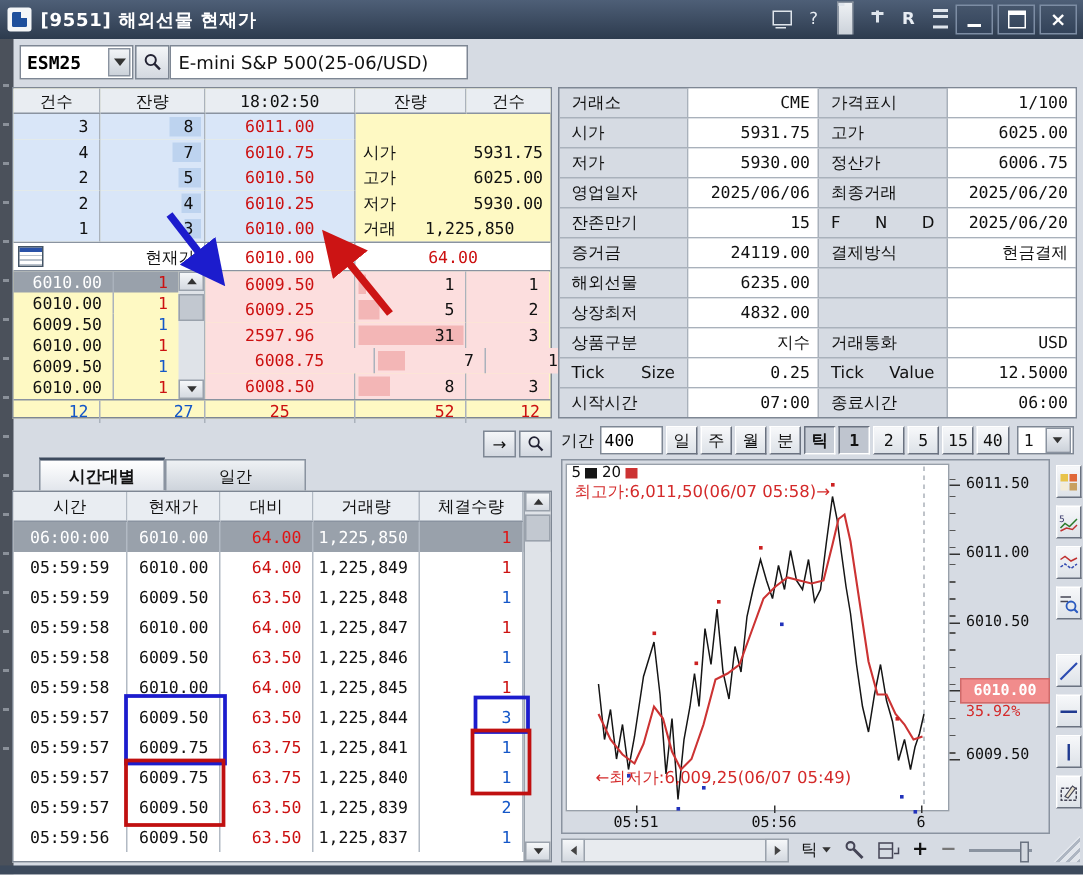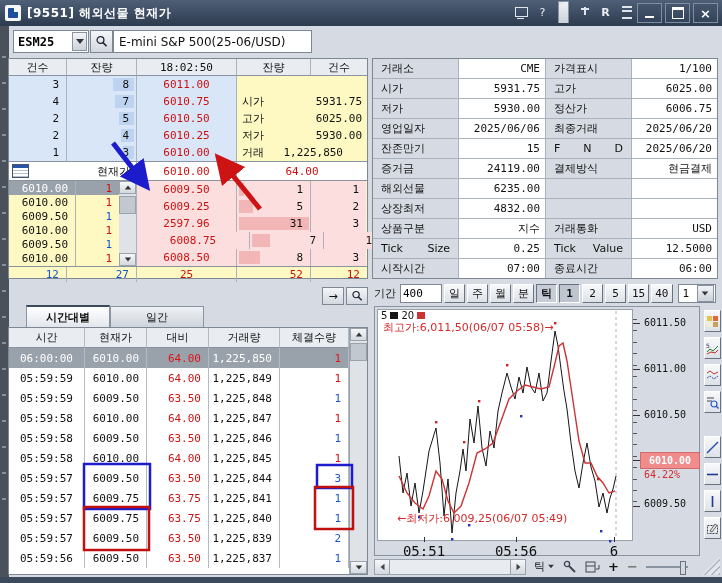--- a/index.html
+++ b/index.html
@@ -122,21 +122,21 @@
   .sw{width:8px;height:7px;display:inline-block}
   .anno{position:absolute;color:#d42a2a;font-size:11px;z-index:3;white-space:nowrap}
   .yaxis{position:absolute;left:258px;top:2px;width:66px;height:232px}
   .ytick{position:absolute;left:0;width:7px;height:1px;background:#333}
   .yminor{position:absolute;left:0;top:10px;width:4px;height:192px;
       background:repeating-linear-gradient(to bottom,#555 0 1px,transparent 1px 11.4px)}
   .ylab{position:absolute;left:11px;font-size:10px;font-family:"DejaVu Sans Mono",monospace}
   .cprice{position:absolute;left:7px;width:58px;height:15px;background:#f18c8c;border:1px solid #cf6a6a;
           color:#fff;font-weight:bold;font-size:10px;display:flex;align-items:center;justify-content:center;
           font-family:"DejaVu Sans Mono",monospace}
-  .xlab{position:absolute;top:236px;font-size:14px;transform:translateX(-50%);font-family:"DejaVu Sans Mono",monospace}
+  .xlab{position:absolute;top:236px;font-size:10px;transform:translateX(-50%);font-family:"DejaVu Sans Mono",monospace}
   .xtick{position:absolute;top:230px;width:1px;height:5px;background:#333}
   
   .side{position:absolute;left:704px;top:310px;width:17px;display:flex;flex-direction:column;gap:5px}
   .sbt{width:17px;height:22px;box-sizing:border-box;background:linear-gradient(#f7f8fa,#dde2e8);
        border:1px solid;border-color:#fff #6a7280 #6a7280 #fff;display:flex;align-items:center;justify-content:center}
   .pal{display:grid;grid-template-columns:5px 5px;grid-template-rows:5px 5px;gap:1px}
   .pal i{display:block}
   
   .cfoot{position:absolute;left:374px;top:558px;height:17px;display:flex;align-items:center}
   .hsb-btn{width:16px;height:16px;background:linear-gradient(#f5f7f9,#d4d9e0);border:1px solid #9aa2ac;
@@ -671,21 +671,21 @@
       <div class="ytick" style="top:14px"></div>
         <div class="ytick" style="top:60px"></div>
       <div class="ytick" style="top:106px"></div>
         <div class="ytick" style="top:151px"></div>
       <div class="ytick" style="top:197px"></div>
       <div class="ylab" style="top:8px">6011.50</div>
       <div class="ylab" style="top:54px">6011.00</div>
       <div class="ylab" style="top:100px">6010.50</div>
       <div class="ylab" style="top:189px">6009.50</div>
       <div class="cprice" style="top:143px">6010.00</div>
-      <div class="ylab" style="top:160px;color:#d42a2a">64.22%</div>
+      <div class="ylab" style="top:160px;color:#d42a2a">35.92%</div>
     </div>
     <div class="xtick" style="left:49px"></div>
       <div class="xtick" style="left:141px"></div>
       <div class="xtick" style="left:239px"></div>
     <div class="xlab" style="left:49px">05:51</div>
     <div class="xlab" style="left:141px">05:56</div>
     <div class="xlab" style="left:239px">6</div>
   </div>
 
   <div class="side">

